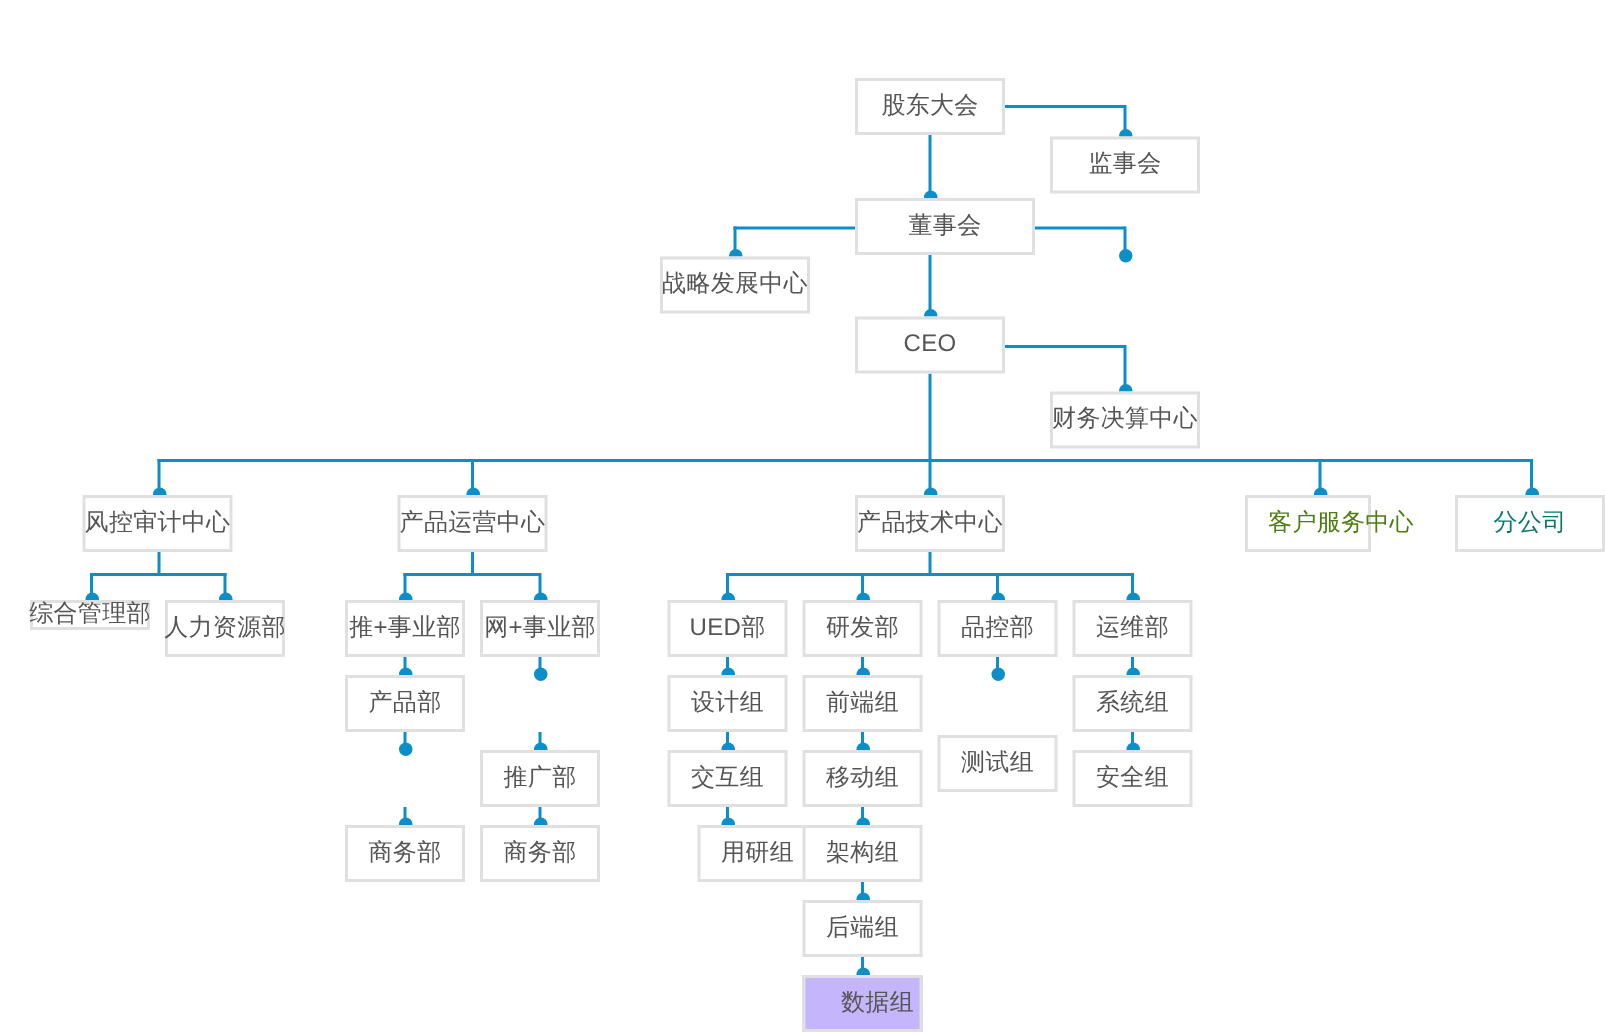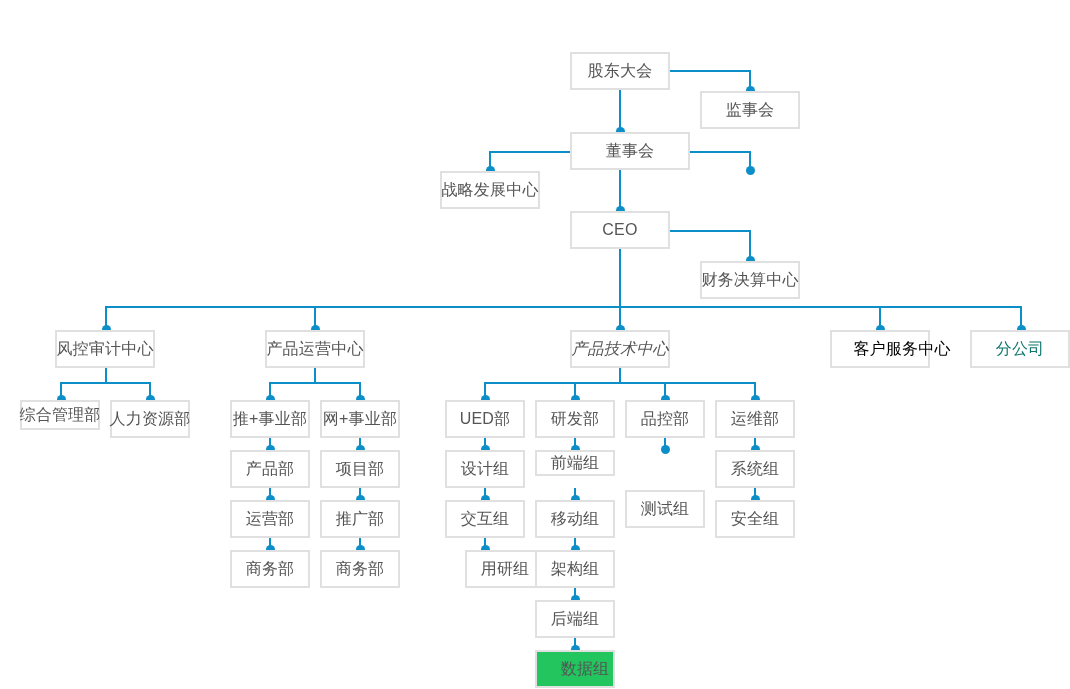--- a/index.html
+++ b/index.html
@@ -138,42 +138,40 @@
     <div class="conn-dot" style="background: rgb(12, 143, 200); left: 570.5px; top: 545px;"></div>
     <div class="conn-dot" style="background: rgb(12, 143, 200); left: 570.5px; top: 595px;"></div>
     <div class="conn-dot" style="background: rgb(12, 143, 200); left: 570.5px; top: 645px;"></div>
     <div class="node-box" style="left: 570px; top: 52px; width: 100px; height: 38px; border-color: rgb(224, 224, 224); background: rgb(255, 255, 255); color: rgb(85, 85, 85);">股东大会</div>
     <div class="node-box" style="left: 700px; top: 91px; width: 100px; height: 38px; border-color: rgb(224, 224, 224); background: rgb(255, 255, 255); color: rgb(85, 85, 85);">监事会</div>
     <div class="node-box" style="left: 570px; top: 132px; width: 120px; height: 38px; border-color: rgb(224, 224, 224); background: rgb(255, 255, 255); color: rgb(85, 85, 85);">董事会</div>
     <div class="node-box" style="left: 440px; top: 171px; width: 100px; height: 38px; border-color: rgb(224, 224, 224); background: rgb(255, 255, 255); color: rgb(85, 85, 85);">战略发展中心</div>
     <div class="node-box" style="left: 700px; top: 261px; width: 100px; height: 38px; border-color: rgb(224, 224, 224); background: rgb(255, 255, 255); color: rgb(85, 85, 85);">财务决算中心</div>
     <div class="node-box" style="left: 570px; top: 211px; width: 100px; height: 38px; border-color: rgb(224, 224, 224); background: rgb(255, 255, 255); color: rgb(85, 85, 85);">CEO</div>
     <div class="node-box" style="left: 55px; top: 330px; width: 100px; height: 38px; border-color: rgb(224, 224, 224); background: rgb(255, 255, 255); color: rgb(85, 85, 85);">风控审计中心</div>
-    <div class="node-box" style="left: 20px; top: 400px; width: 80px; height: 30px; border-color: rgb(224, 224, 224); background: rgb(255, 255, 255); color: rgb(85, 85, 85);">综合管理部</div>
+    <div class="node-box" style="left: 20px; top: 400px; width: 80px; height: 20px; border-color: rgb(224, 224, 224); background: rgb(255, 255, 255); color: rgb(85, 85, 85);">综合管理部</div>
     <div class="node-box" style="left: 110px; top: 400px; width: 80px; height: 38px; border-color: rgb(224, 224, 224); background: rgb(255, 255, 255); color: rgb(85, 85, 85);">人力资源部</div>
     <div class="node-box" style="left: 265px; top: 330px; width: 100px; height: 38px; border-color: rgb(224, 224, 224); background: rgb(255, 255, 255); color: rgb(85, 85, 85);">产品运营中心</div>
     <div class="node-box" style="left: 230px; top: 400px; width: 80px; height: 38px; border-color: rgb(224, 224, 224); background: rgb(255, 255, 255); color: rgb(85, 85, 85);">推+事业部</div>
     <div class="node-box" style="left: 230px; top: 450px; width: 80px; height: 38px; border-color: rgb(224, 224, 224); background: rgb(255, 255, 255); color: rgb(85, 85, 85);">产品部</div>
-    <div class="node-box" style="left: 230px; top: 500px; width: 80px; height: 38px; border-color: rgb(224, 224, 224); background: rgb(255, 255, 255); color: rgb(85, 85, 85);">运营部</div>
     <div class="node-box" style="left: 230px; top: 550px; width: 80px; height: 38px; border-color: rgb(224, 224, 224); background: rgb(255, 255, 255); color: rgb(85, 85, 85);">商务部</div>
     <div class="node-box" style="left: 320px; top: 400px; width: 80px; height: 38px; border-color: rgb(224, 224, 224); background: rgb(255, 255, 255); color: rgb(85, 85, 85);">网+事业部</div>
-    <div class="node-box" style="left: 320px; top: 450px; width: 80px; height: 38px; border-color: rgb(224, 224, 224); background: rgb(255, 255, 255); color: rgb(85, 85, 85);">项目部</div>
     <div class="node-box" style="left: 320px; top: 500px; width: 80px; height: 38px; border-color: rgb(224, 224, 224); background: rgb(255, 255, 255); color: rgb(85, 85, 85);">推广部</div>
     <div class="node-box" style="left: 320px; top: 550px; width: 80px; height: 38px; border-color: rgb(224, 224, 224); background: rgb(255, 255, 255); color: rgb(85, 85, 85);">商务部</div>
-    <div class="node-box" style="left: 570px; top: 330px; width: 100px; height: 38px; border-color: rgb(224, 224, 224); background: rgb(255, 255, 255); color: rgb(85, 85, 85); font-style: italic;">产品技术中心</div>
+    <div class="node-box" style="left: 570px; top: 330px; width: 100px; height: 38px; border-color: rgb(224, 224, 224); background: rgb(255, 255, 255); color: rgb(85, 85, 85);">产品技术中心</div>
     <div class="node-box" style="left: 445px; top: 400px; width: 80px; height: 38px; border-color: rgb(224, 224, 224); background: rgb(255, 255, 255); color: rgb(85, 85, 85);">UED部</div>
     <div class="node-box" style="left: 445px; top: 450px; width: 80px; height: 38px; border-color: rgb(224, 224, 224); background: rgb(255, 255, 255); color: rgb(85, 85, 85);">设计组</div>
     <div class="node-box" style="left: 445px; top: 500px; width: 80px; height: 38px; border-color: rgb(224, 224, 224); background: rgb(255, 255, 255); color: rgb(85, 85, 85);">交互组</div>
     <div class="node-box" style="left: 445px; top: 550px; width: 80px; height: 38px; border-color: rgb(224, 224, 224); background: rgb(255, 255, 255); color: rgb(85, 85, 85); margin-left: 20px;">用研组</div>
     <div class="node-box" style="left: 535px; top: 400px; width: 80px; height: 38px; border-color: rgb(224, 224, 224); background: rgb(255, 255, 255); color: rgb(85, 85, 85);">研发部</div>
-    <div class="node-box" style="left: 535px; top: 450px; width: 80px; height: 26px; border-color: rgb(224, 224, 224); background: rgb(255, 255, 255); color: rgb(85, 85, 85);">前端组</div>
+    <div class="node-box" style="left: 535px; top: 450px; width: 80px; height: 38px; border-color: rgb(224, 224, 224); background: rgb(255, 255, 255); color: rgb(85, 85, 85);">前端组</div>
     <div class="node-box" style="left: 535px; top: 500px; width: 80px; height: 38px; border-color: rgb(224, 224, 224); background: rgb(255, 255, 255); color: rgb(85, 85, 85);">移动组</div>
     <div class="node-box" style="left: 535px; top: 550px; width: 80px; height: 38px; border-color: rgb(224, 224, 224); background: rgb(255, 255, 255); color: rgb(85, 85, 85);">架构组</div>
     <div class="node-box" style="left: 535px; top: 600px; width: 80px; height: 38px; border-color: rgb(224, 224, 224); background: rgb(255, 255, 255); color: rgb(85, 85, 85);">后端组</div>
-    <div class="node-box" style="left: 535px; top: 650px; width: 80px; height: 38px; border-color: rgb(224, 224, 224); background: #22c55e; color: rgb(85, 85, 85); padding-left: 20px;">数据组</div>
+    <div class="node-box" style="left: 535px; top: 650px; width: 80px; height: 38px; border-color: rgb(224, 224, 224); background: #c4b5fd; color: rgb(85, 85, 85); padding-left: 20px;">数据组</div>
     <div class="node-box" style="left: 625px; top: 400px; width: 80px; height: 38px; border-color: rgb(224, 224, 224); background: rgb(255, 255, 255); color: rgb(85, 85, 85);">品控部</div>
     <div class="node-box" style="left: 625px; top: 450px; width: 80px; height: 38px; border-color: rgb(224, 224, 224); background: rgb(255, 255, 255); color: rgb(85, 85, 85); margin-top: 40px;">测试组</div>
     <div class="node-box" style="left: 715px; top: 400px; width: 80px; height: 38px; border-color: rgb(224, 224, 224); background: rgb(255, 255, 255); color: rgb(85, 85, 85);">运维部</div>
     <div class="node-box" style="left: 715px; top: 450px; width: 80px; height: 38px; border-color: rgb(224, 224, 224); background: rgb(255, 255, 255); color: rgb(85, 85, 85);">系统组</div>
     <div class="node-box" style="left: 715px; top: 500px; width: 80px; height: 38px; border-color: rgb(224, 224, 224); background: rgb(255, 255, 255); color: rgb(85, 85, 85);">安全组</div>
-    <div class="node-box" style="left: 830px; top: 330px; width: 100px; height: 38px; border-color: rgb(224, 224, 224); background: rgb(255, 255, 255); color: #000000; padding-left: 44px;">客户服务中心</div>
+    <div class="node-box" style="left: 830px; top: 330px; width: 84px; height: 38px; border-color: rgb(224, 224, 224); background: rgb(255, 255, 255); color: #4d7c0f; padding-left: 44px;">客户服务中心</div>
     <div class="node-box" style="left: 970px; top: 330px; width: 100px; height: 38px; border-color: rgb(224, 224, 224); background: rgb(255, 255, 255); color: #0f766e;">分公司</div>
   </div>
 
 </body></html>

